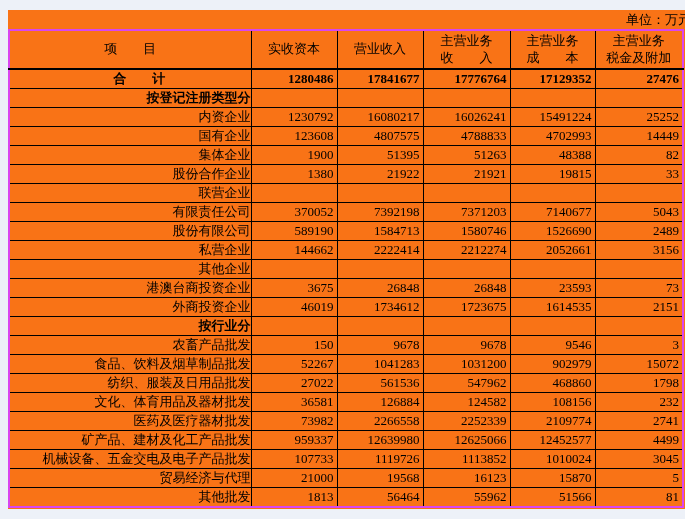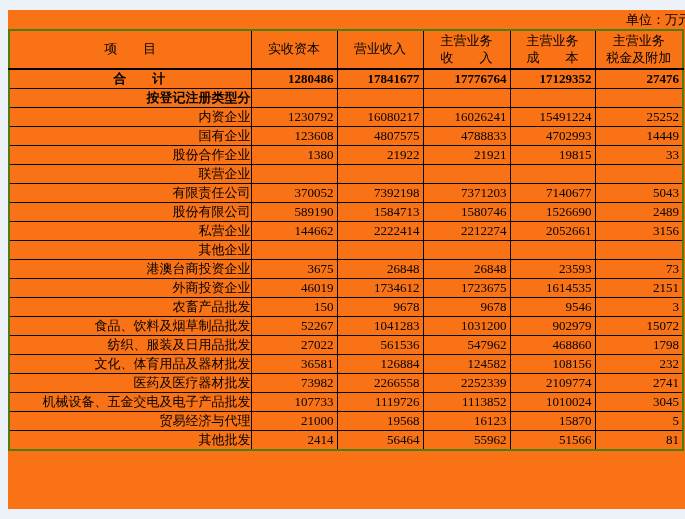--- a/index.html
+++ b/index.html
@@ -32,21 +32,21 @@
     text-align: right;
   }
   table.data-table {
     position: absolute;
     left: 0;
     top: 19px;
     width: 674px;
     border-collapse: collapse;
     table-layout: fixed;
     font-size: 13px;
-    border: 2px solid #4d7c0f;
+    border: 2px solid #d946ef;
   }
   th, td {
     border: 1px solid #000;
     padding: 0;
     overflow: hidden;
     white-space: nowrap;
   }
   thead th {
     height: 37px;
     font-weight: normal;
@@ -134,20 +134,28 @@
         </tr>
         <tr class="item">
           <td class="label-cell indent2">国有企业</td>
           <td class="value-cell">123608</td>
           <td class="value-cell">4807575</td>
           <td class="value-cell">4788833</td>
           <td class="value-cell">4702993</td>
           <td class="value-cell">14449</td>
         </tr>
         <tr class="item">
+          <td class="label-cell indent2">集体企业</td>
+          <td class="value-cell">1900</td>
+          <td class="value-cell">51395</td>
+          <td class="value-cell">51263</td>
+          <td class="value-cell">48388</td>
+          <td class="value-cell">82</td>
+        </tr>
+        <tr class="item">
           <td class="label-cell indent2">股份合作企业</td>
           <td class="value-cell">1380</td>
           <td class="value-cell">21922</td>
           <td class="value-cell">21921</td>
           <td class="value-cell">19815</td>
           <td class="value-cell">33</td>
         </tr>
         <tr class="item">
           <td class="label-cell indent2">联营企业</td>
           <td class="value-cell"></td>
@@ -197,20 +205,28 @@
           <td class="value-cell">73</td>
         </tr>
         <tr class="item">
           <td class="label-cell indent1">外商投资企业</td>
           <td class="value-cell">46019</td>
           <td class="value-cell">1734612</td>
           <td class="value-cell">1723675</td>
           <td class="value-cell">1614535</td>
           <td class="value-cell">2151</td>
         </tr>
+        <tr class="section">
+          <td class="label-cell indent0">按行业分</td>
+          <td class="value-cell"></td>
+          <td class="value-cell"></td>
+          <td class="value-cell"></td>
+          <td class="value-cell"></td>
+          <td class="value-cell"></td>
+        </tr>
         <tr class="item">
           <td class="label-cell indent1">农畜产品批发</td>
           <td class="value-cell">150</td>
           <td class="value-cell">9678</td>
           <td class="value-cell">9678</td>
           <td class="value-cell">9546</td>
           <td class="value-cell">3</td>
         </tr>
         <tr class="item">
           <td class="label-cell indent1">食品、饮料及烟草制品批发</td>
@@ -238,38 +254,46 @@
         </tr>
         <tr class="item">
           <td class="label-cell indent1">医药及医疗器材批发</td>
           <td class="value-cell">73982</td>
           <td class="value-cell">2266558</td>
           <td class="value-cell">2252339</td>
           <td class="value-cell">2109774</td>
           <td class="value-cell">2741</td>
         </tr>
         <tr class="item">
+          <td class="label-cell indent1">矿产品、建材及化工产品批发</td>
+          <td class="value-cell">959337</td>
+          <td class="value-cell">12639980</td>
+          <td class="value-cell">12625066</td>
+          <td class="value-cell">12452577</td>
+          <td class="value-cell">4499</td>
+        </tr>
+        <tr class="item">
           <td class="label-cell indent1">机械设备、五金交电及电子产品批发</td>
           <td class="value-cell">107733</td>
           <td class="value-cell">1119726</td>
           <td class="value-cell">1113852</td>
           <td class="value-cell">1010024</td>
           <td class="value-cell">3045</td>
         </tr>
         <tr class="item">
           <td class="label-cell indent1">贸易经济与代理</td>
           <td class="value-cell">21000</td>
           <td class="value-cell">19568</td>
           <td class="value-cell">16123</td>
           <td class="value-cell">15870</td>
           <td class="value-cell">5</td>
         </tr>
         <tr class="item">
           <td class="label-cell indent1">其他批发</td>
-          <td class="value-cell">2414</td>
+          <td class="value-cell">1813</td>
           <td class="value-cell">56464</td>
           <td class="value-cell">55962</td>
           <td class="value-cell">51566</td>
           <td class="value-cell">81</td>
         </tr>
       </tbody>
   </table>
 </div>
 
 </body></html>

